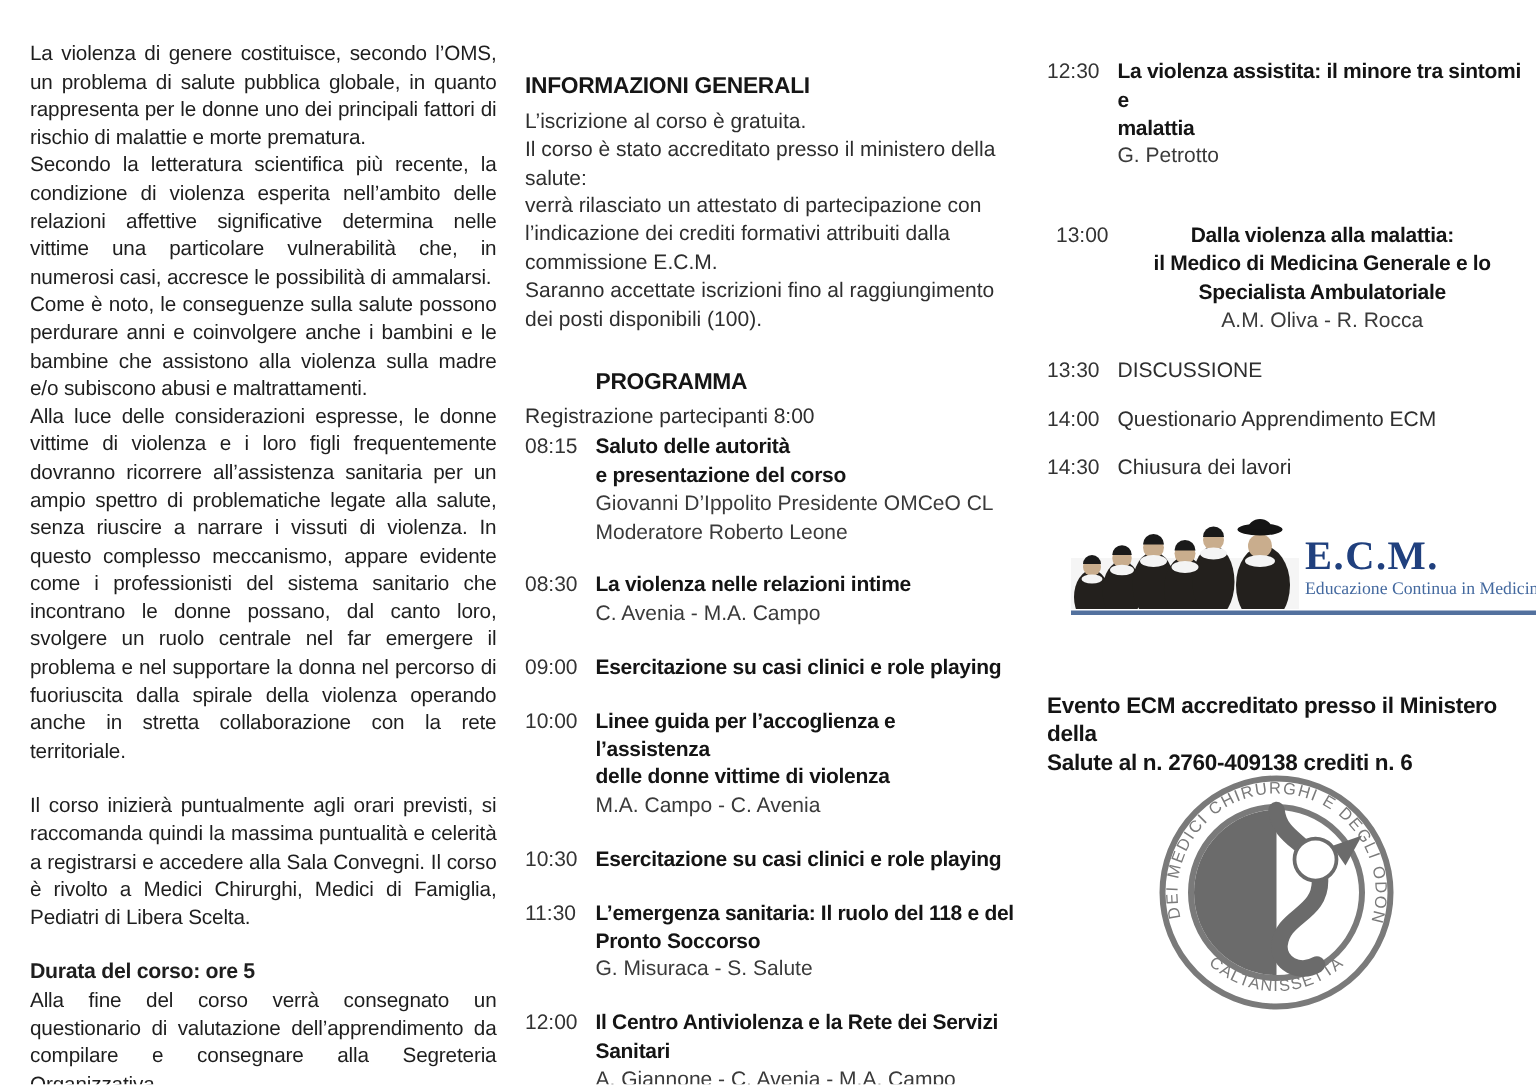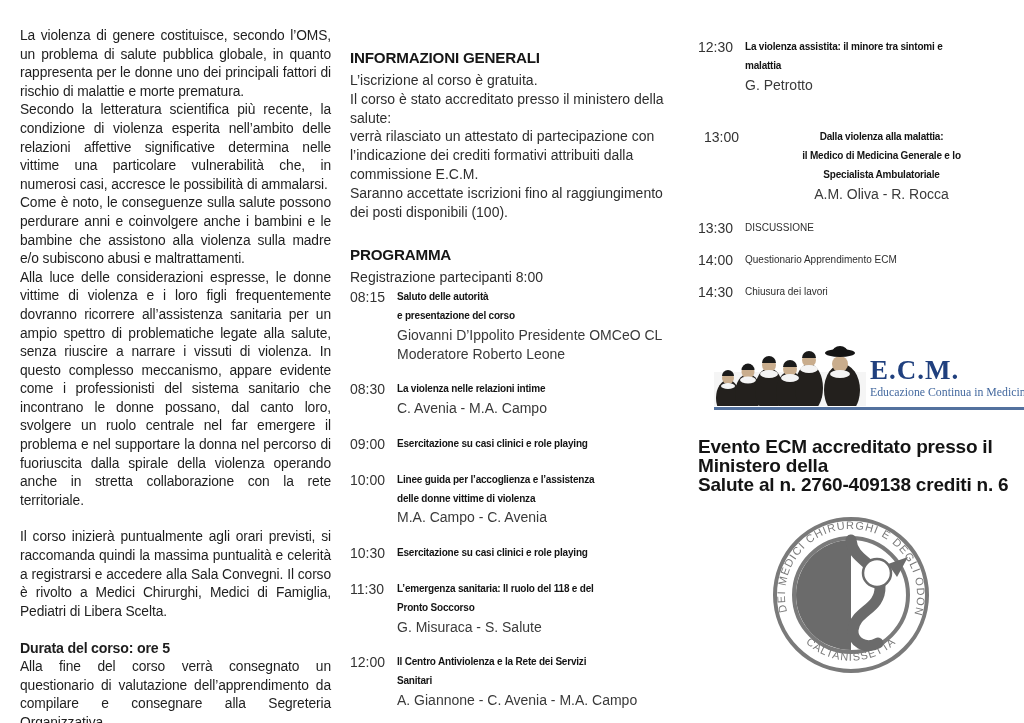--- a/index.html
+++ b/index.html
@@ -9,43 +9,43 @@
   
   .col-left { position:absolute; left:20px; top:27px; width:311px; }
   .col-left p { margin:0; font-size:13.8px; line-height:18.6px; text-align:justify; letter-spacing:-0.1px; }
   .col-left .spaced { margin-top:18px; }
   .duration-heading { font-weight:bold; font-size:14.2px; line-height:18.6px; margin-top:18px; letter-spacing:-0.2px; }
 
   
   .col-mid { position:absolute; left:350px; top:49px; width:326px; }
   .sec-heading { font-weight:bold; font-size:15.2px; letter-spacing:-0.2px; margin:0 0 5px 0; color:#161616; }
   .col-mid p.info-line { margin:0; font-size:14px; line-height:18.8px; color:#2e2e2e; }
-  .program-heading { margin-top:25px; }
+  .program-heading { margin-top:25px;margin-left:47px; }
   .reg-line { font-size:14px; line-height:18.8px; color:#2e2e2e; margin:0 0 1px 0; }
 
   .sched-row { display:flex; margin-bottom:17px; }
   .sched-row:last-child { margin-bottom:0; }
   .sched-row .time { flex:0 0 47px; font-size:14px; line-height:18.8px; color:#333333; }
   .sched-row .entry { flex:1; }
-  .sched-row .title { font-weight:bold; font-size:10px; line-height:18.8px; white-space:pre-line; color:#141414; letter-spacing:-0.2px; }
+  .sched-row .title { font-weight:bold; font-size:14px; line-height:18.8px; white-space:pre-line; color:#141414; letter-spacing:-0.2px; }
   .sched-row .title.plain { font-weight:normal; color:#2e2e2e; letter-spacing:0; }
   .sched-row .speakers { font-size:14px; line-height:18.8px; color:#3a3a3a; white-space:pre-line; }
 
   
   .col-right { position:absolute; left:698px; top:38px; width:320px; height:685px; }
   .r1 { margin-bottom:34px; } .r2 { margin-bottom:15px;text-align:center; } .r3 { margin-bottom:14px; } .r4 { margin-bottom:13px; }
 
   .ecm-block { position:absolute; left:16px; top:300px; width:320px; height:72px; }
   .ecm-people { position:absolute; left:0; top:0; }
   .ecm-text { position:absolute; left:156px; top:18px; width:164px; }
   .ecm-acronym { font-family:"Liberation Serif", serif; font-weight:bold; font-size:27px; line-height:28px; color:#20407e; letter-spacing:1px; }
   .ecm-subtitle { font-family:"Liberation Serif", serif; font-size:11.8px; line-height:14px; color:#44699f; margin-top:1px; white-space:nowrap; }
   .ecm-line { position:absolute; left:0; top:69px; width:320px; height:3px; background:#53719e; }
 
-  .accreditation { position:absolute; left:0; top:399px; width:320px; font-weight:bold; font-size:19px; line-height:19px; white-space:pre-line; letter-spacing:-0.2px; color:#141414; }
+  .accreditation { position:absolute; left:0; top:423px; width:320px; font-weight:bold; font-size:15px; line-height:19px; white-space:pre-line; letter-spacing:-0.2px; color:#141414; }
 
   .seal { position:absolute; left:58px; top:462px; }
   .seal text { font-family:"Liberation Sans", sans-serif; }
 </style>
 </head>
 <body>
 
 <div class="page">
 
   <div class="col-left">

